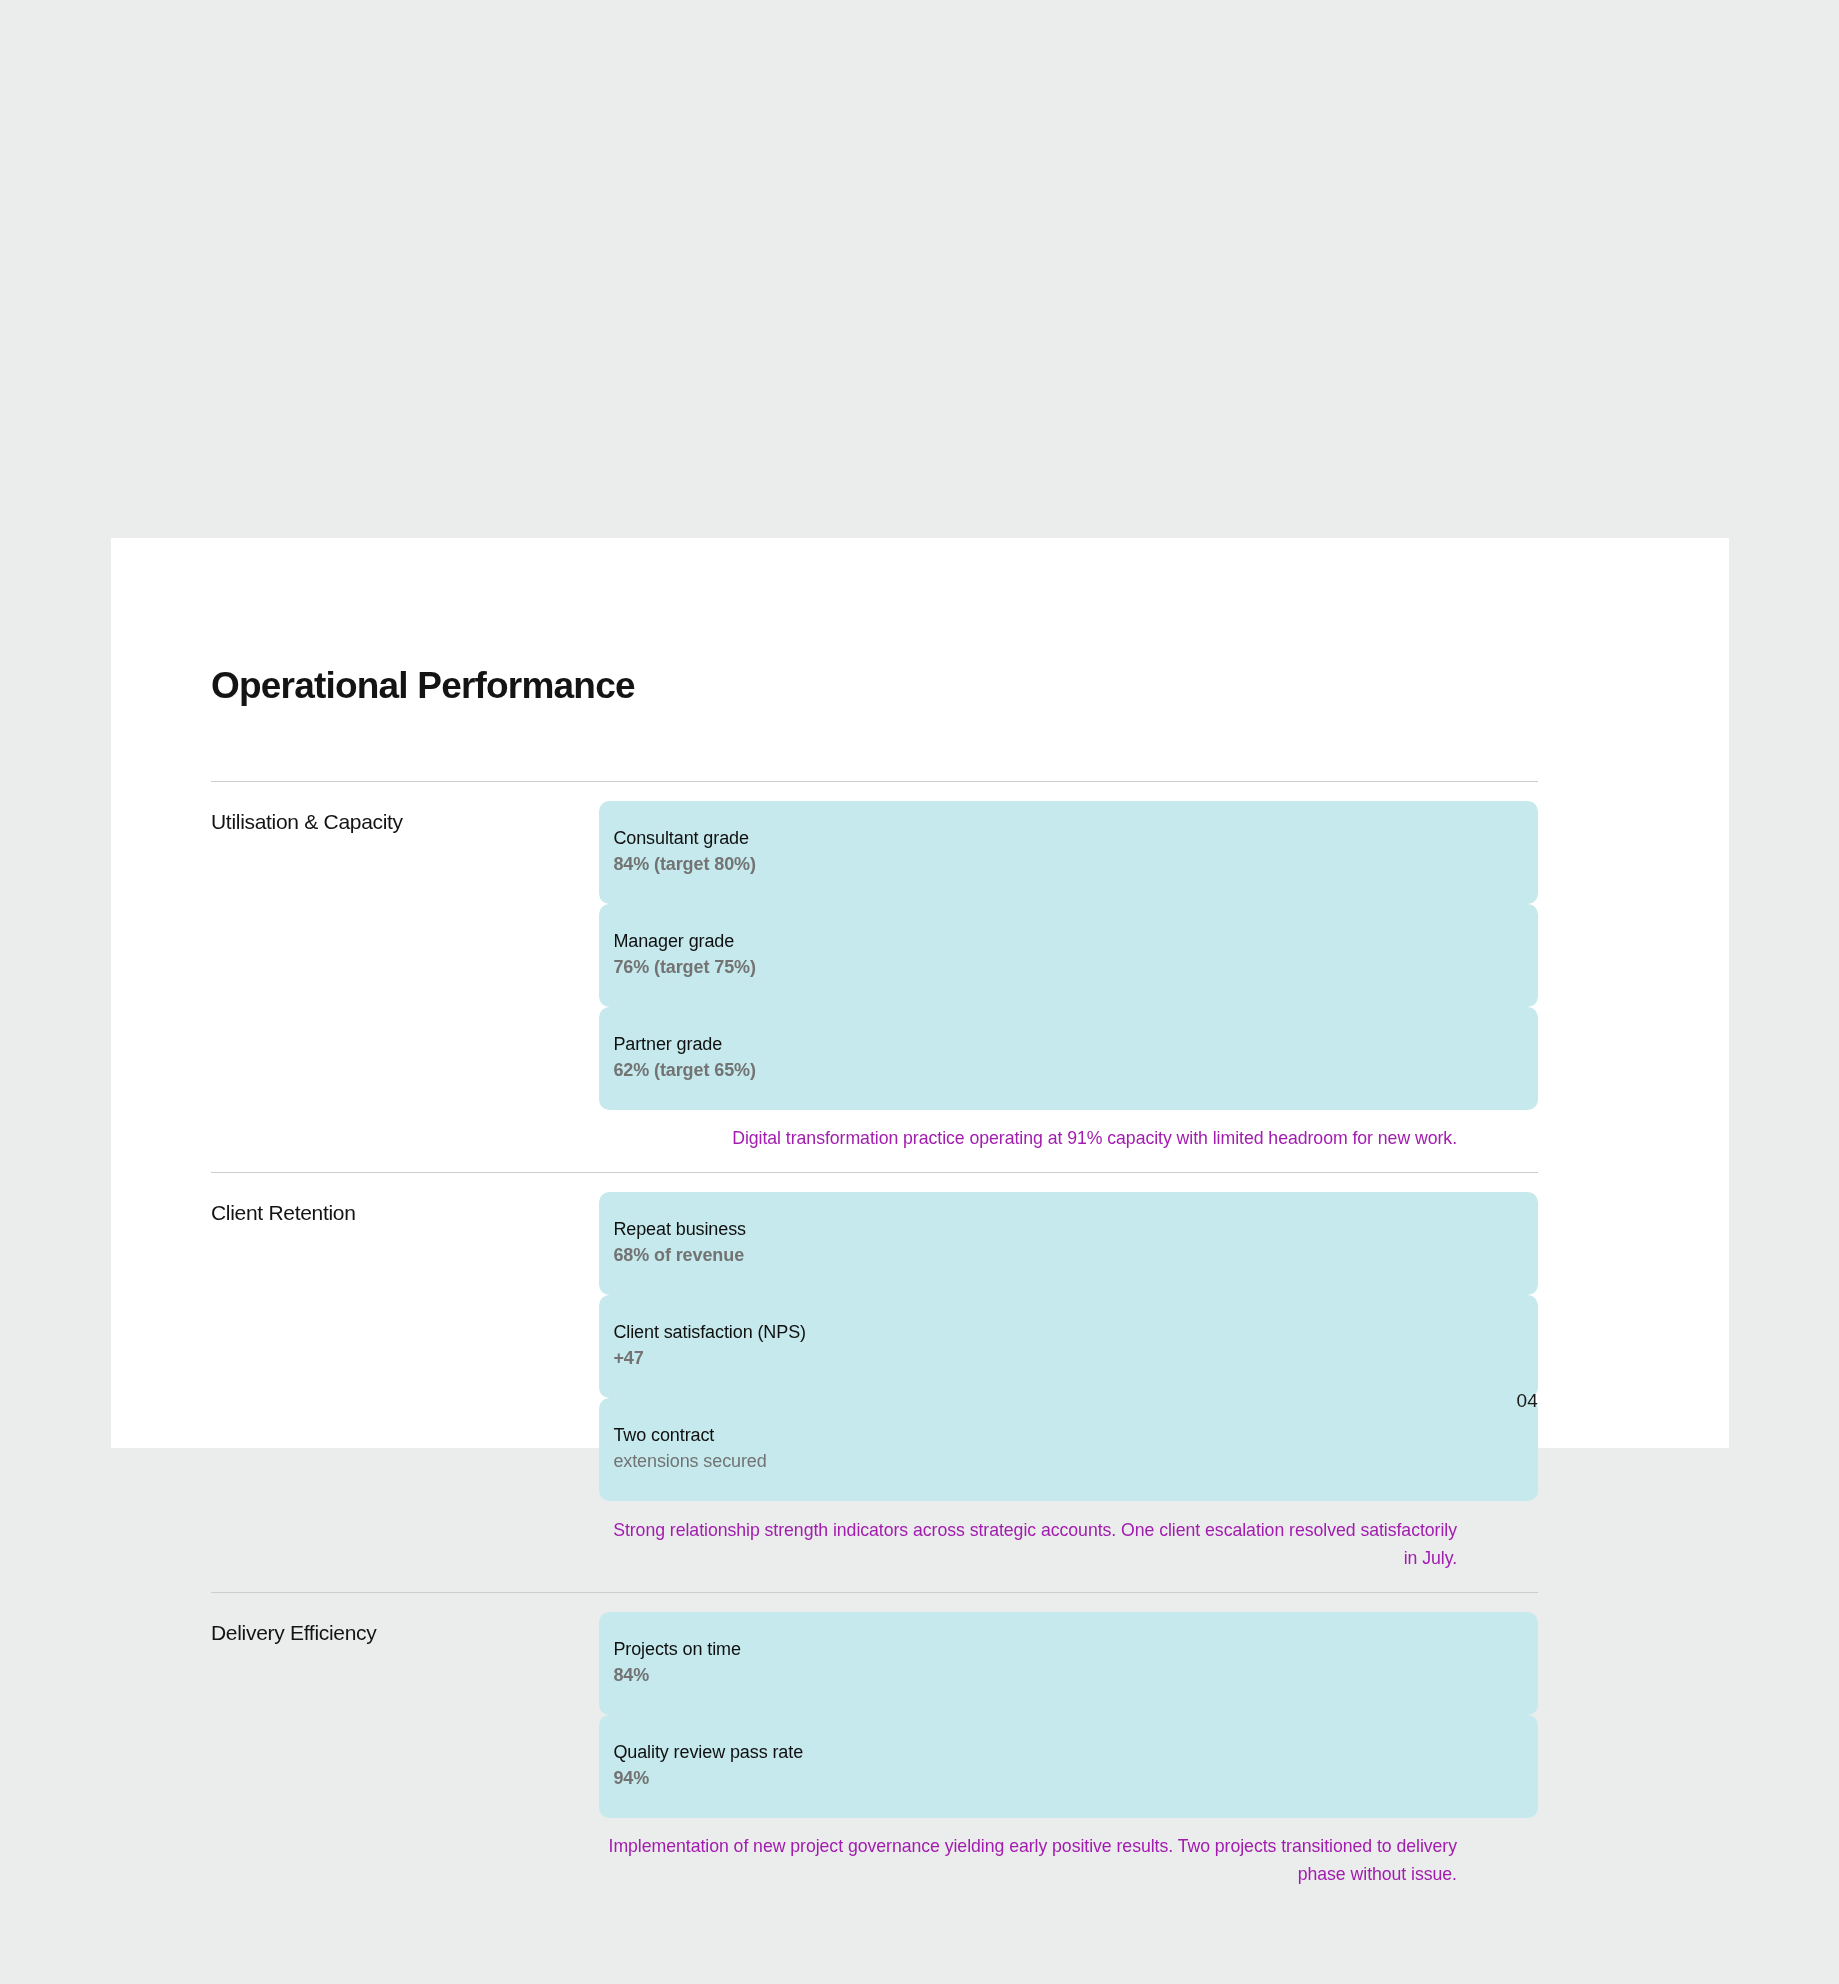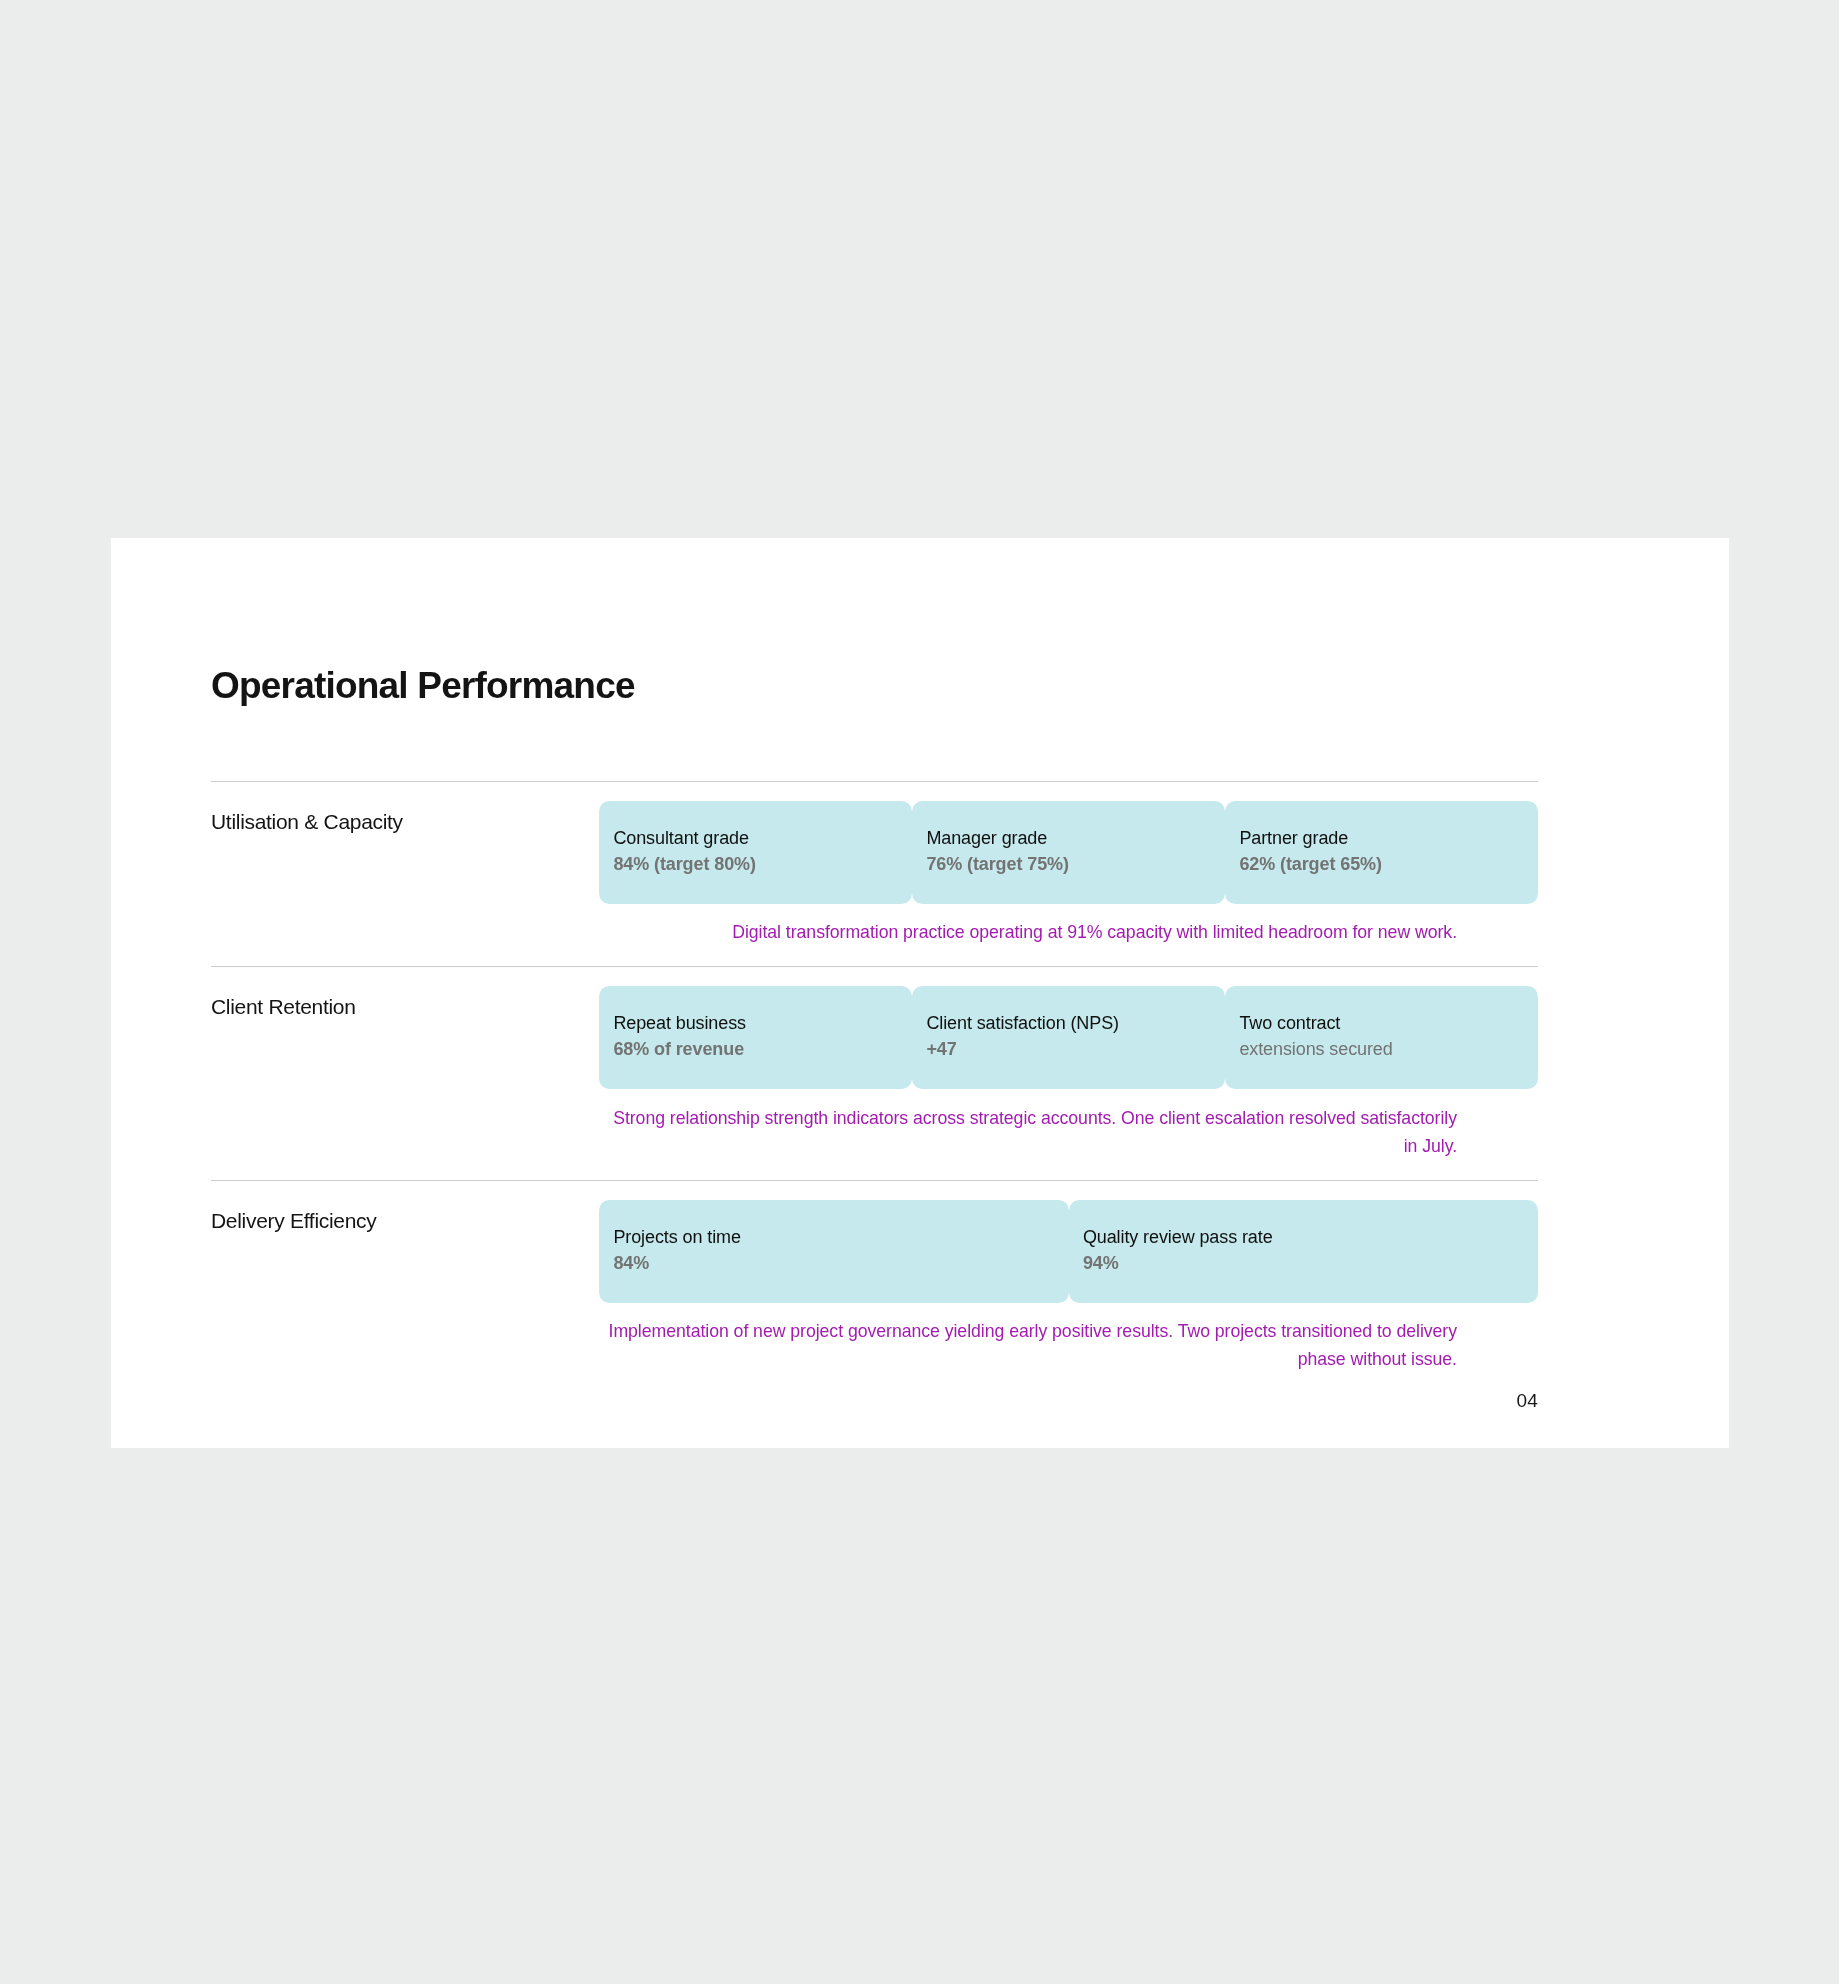--- a/index.html
+++ b/index.html
@@ -76,20 +76,21 @@
   }
 
   .section-body {
     flex: 1 1 auto;
     padding-top: 19px;
     padding-bottom: 19px;
   }
 
   .metric-row {
     display: flex;
+    flex-direction: column;
     gap: 0;
   }
 
   .metric-card {
     flex: 1 1 0;
     background: #c5e9ec;
     border-radius: 10.5px;
     padding: 15.3px 14.4px 16.3px 14.4px;
     box-sizing: border-box;
     min-height: 103px;

